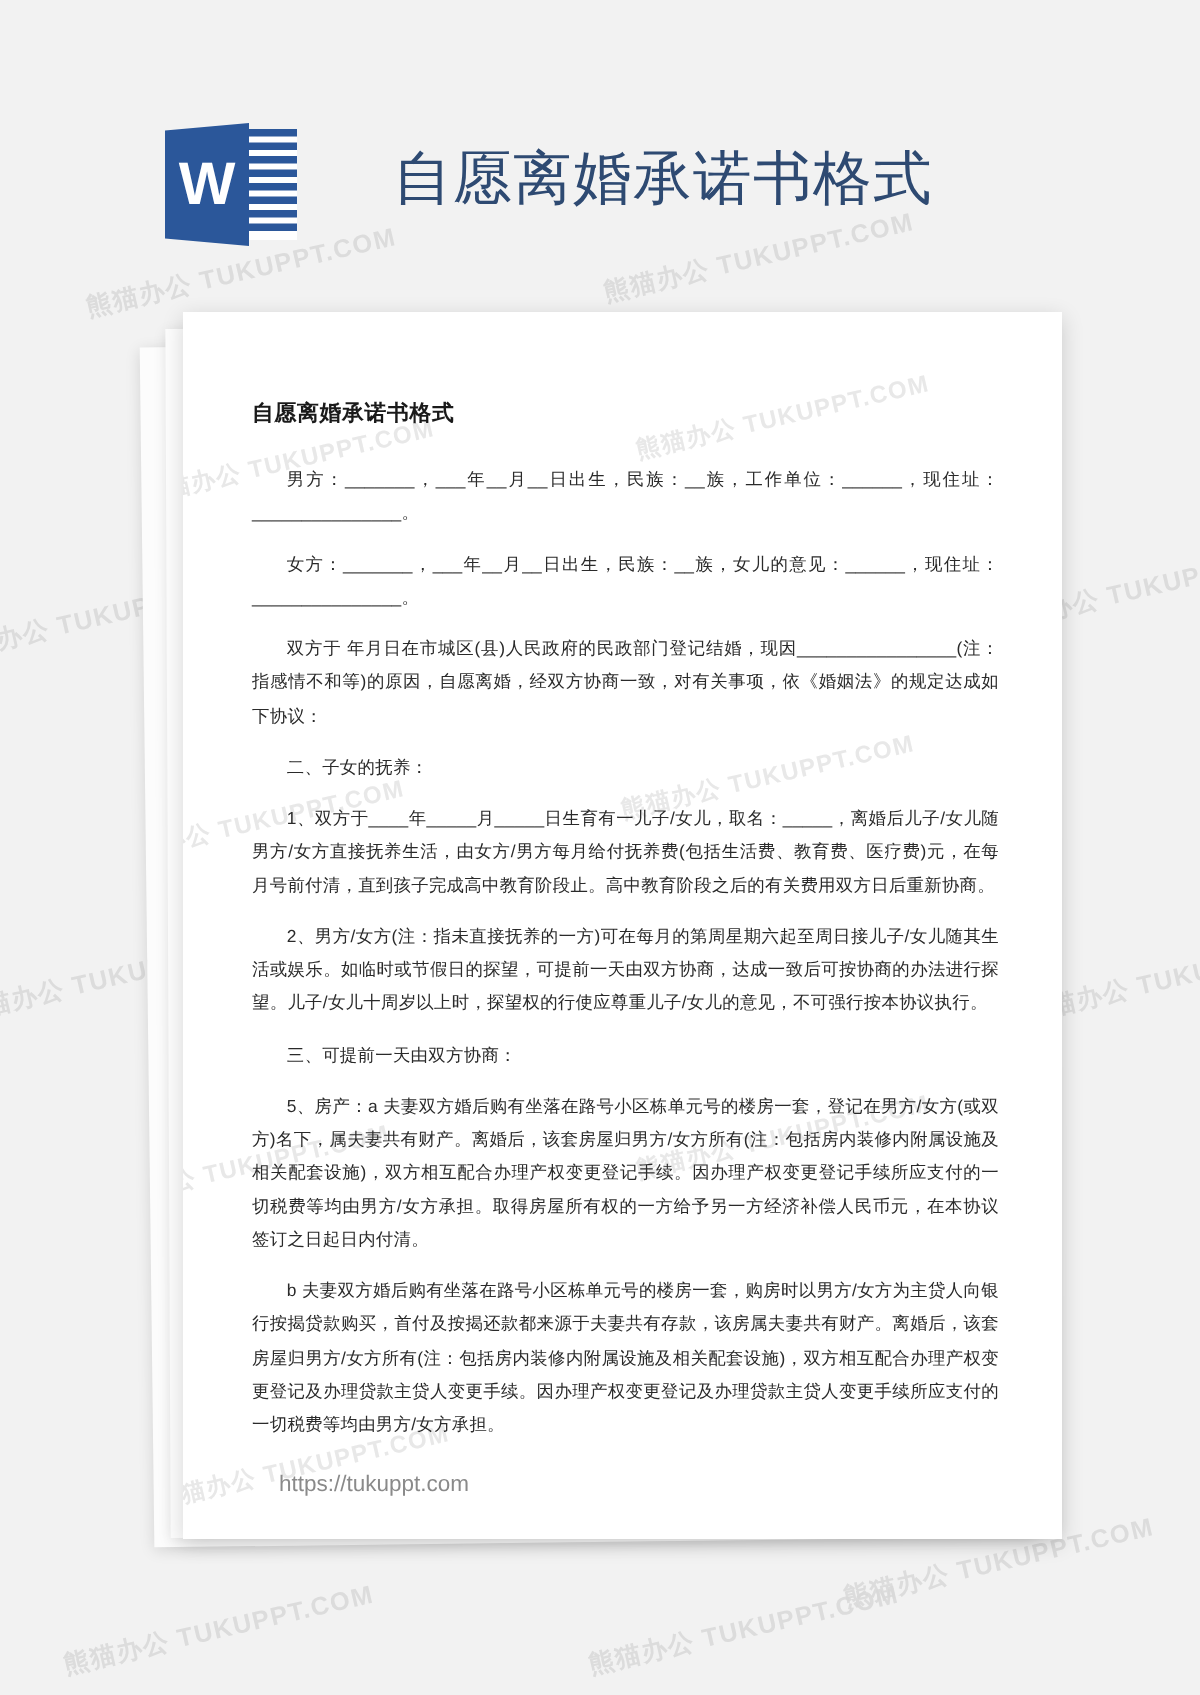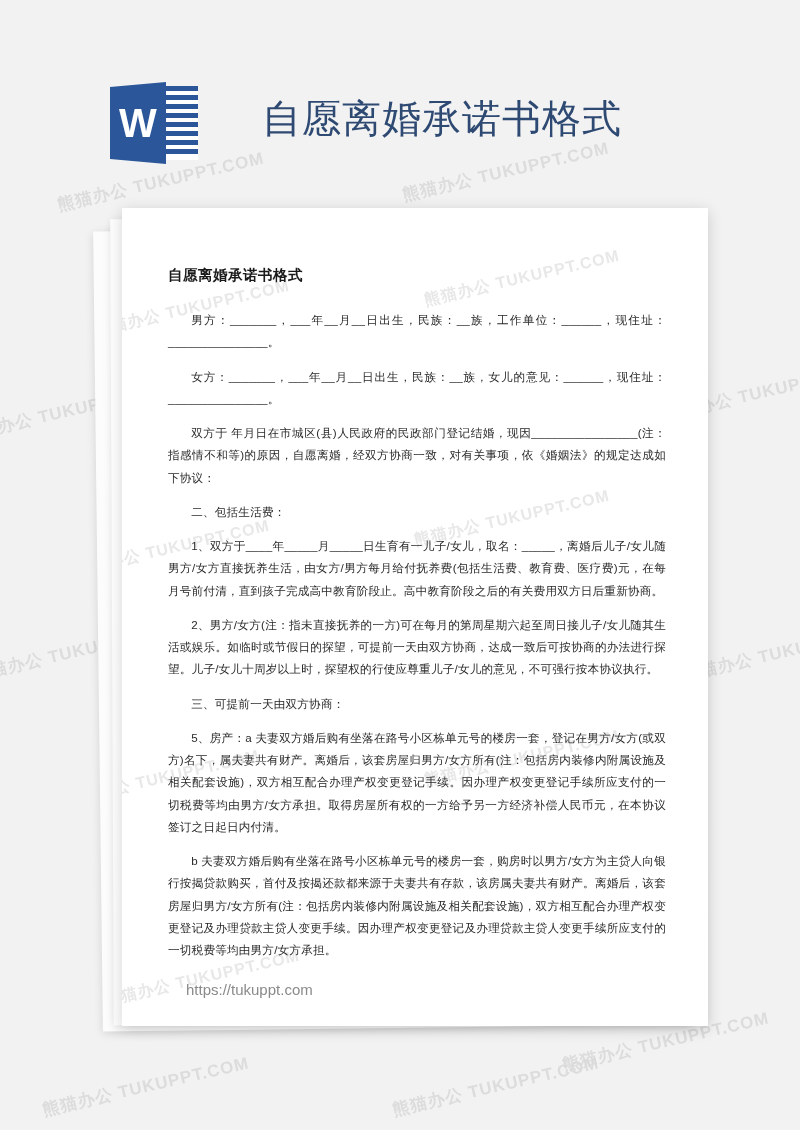--- a/index.html
+++ b/index.html
@@ -226,21 +226,21 @@
     <div class="wm" style="left:300px; top:540px;">熊猫办公 TUKUPPT.COM</div>
     <div class="wm" style="left:-20px; top:760px;">熊猫办公 TUKUPPT.COM</div>
   </div>
 
   <div class="page-inner">
     <div class="sec-title">自愿离婚承诺书格式</div>
 
     <p class="body">男方：_______，___年__月__日出生，民族：__族，工作单位：______，现住址：_______________。</p>
     <p class="body">女方：_______，___年__月__日出生，民族：__族，女儿的意见：______，现住址：_______________。</p>
     <p class="body">双方于 年月日在市城区(县)人民政府的民政部门登记结婚，现因________________(注：指感情不和等)的原因，自愿离婚，经双方协商一致，对有关事项，依《婚姻法》的规定达成如下协议：</p>
-    <p class="body">二、包括生活费：</p>
+    <p class="body">二、子女的抚养：</p>
     <p class="body">1、双方于____年_____月_____日生育有一儿子/女儿，取名：_____，离婚后儿子/女儿随男方/女方直接抚养生活，由女方/男方每月给付抚养费(包括生活费、教育费、医疗费)元，在每月号前付清，直到孩子完成高中教育阶段止。高中教育阶段之后的有关费用双方日后重新协商。</p>
     <p class="body">2、男方/女方(注：指未直接抚养的一方)可在每月的第周星期六起至周日接儿子/女儿随其生活或娱乐。如临时或节假日的探望，可提前一天由双方协商，达成一致后可按协商的办法进行探望。儿子/女儿十周岁以上时，探望权的行使应尊重儿子/女儿的意见，不可强行按本协议执行。</p>
     <p class="body">三、可提前一天由双方协商：</p>
     <p class="body">5、房产：a 夫妻双方婚后购有坐落在路号小区栋单元号的楼房一套，登记在男方/女方(或双方)名下，属夫妻共有财产。离婚后，该套房屋归男方/女方所有(注：包括房内装修内附属设施及相关配套设施)，双方相互配合办理产权变更登记手续。因办理产权变更登记手续所应支付的一切税费等均由男方/女方承担。取得房屋所有权的一方给予另一方经济补偿人民币元，在本协议签订之日起日内付清。</p>
     <p class="body">b 夫妻双方婚后购有坐落在路号小区栋单元号的楼房一套，购房时以男方/女方为主贷人向银行按揭贷款购买，首付及按揭还款都来源于夫妻共有存款，该房属夫妻共有财产。离婚后，该套房屋归男方/女方所有(注：包括房内装修内附属设施及相关配套设施)，双方相互配合办理产权变更登记及办理贷款主贷人变更手续。因办理产权变更登记及办理贷款主贷人变更手续所应支付的一切税费等均由男方/女方承担。</p>
   </div>
 
   <div class="footer-url">https://tukuppt.com</div>
 </div>
 

